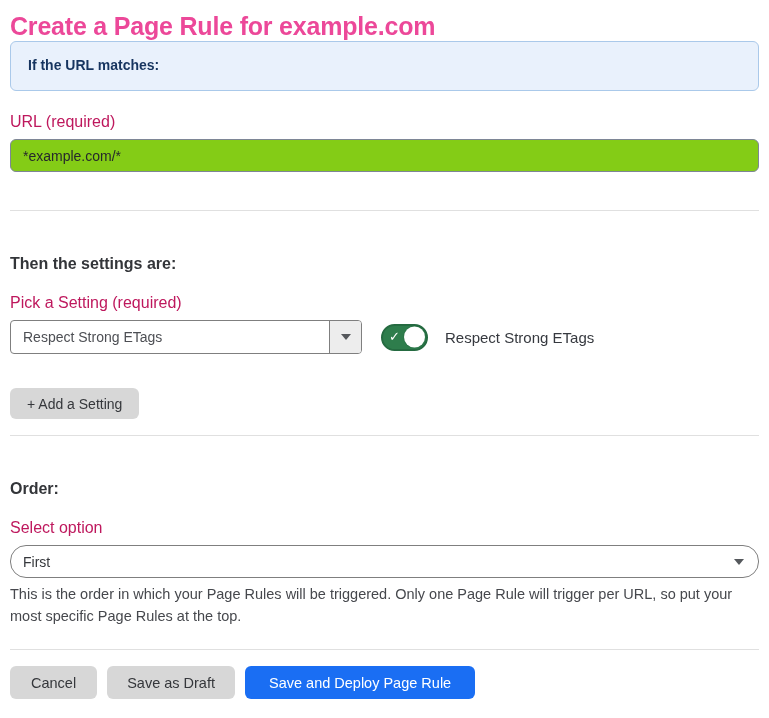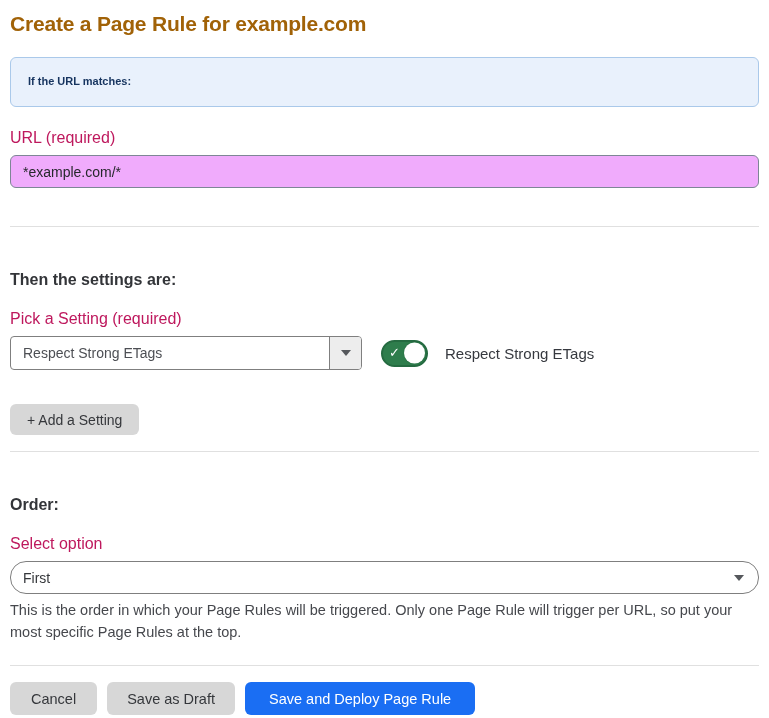--- a/index.html
+++ b/index.html
@@ -7,35 +7,34 @@
   body {
     width: 769px;
     height: 718px;
     font-family: "Liberation Sans", "DejaVu Sans", sans-serif;
     color: #36393f;
     padding: 12px 10px 0 10px;
     overflow: hidden;
   }
 
   .page-title {
-    font-size: 21px;
-    font-weight: 700;
-    color: #a16207;
+    font-size: 25px;
+    font-weight: 700;
+    color: #ec4899;
     letter-spacing: -0.2px;
-    margin-bottom: 21px;
   }
 
   
   .info-box {
     background: #e9f1fc;
     border: 1px solid #aac9ea;
     border-radius: 6px;
     padding: 11px 22px 13px 17px;
     color: #1d3c6e;
-    font-size: 11px;
+    font-size: 14px;
     line-height: 24px;
     margin-bottom: 22px;
   }
   .info-box .info-heading {
     font-weight: 700;
     color: #16345f;
   }
   .info-box .info-link {
     color: #2c62c9;
     text-decoration: underline;
@@ -46,21 +45,21 @@
   .field-label {
     font-size: 16px;
     color: #be185d;
     margin-bottom: 8px;
   }
 
   .url-input {
     display: block;
     width: 749px;
     height: 33px;
-    background: #f0abfc;
+    background: #84cc16;
     border: 1px solid #7e8696;
     border-radius: 6px;
     font-family: "Liberation Sans", "DejaVu Sans", sans-serif;
     font-size: 14px;
     color: #26282c;
     padding: 0 12px;
     outline: none;
   }
 
   .divider {

